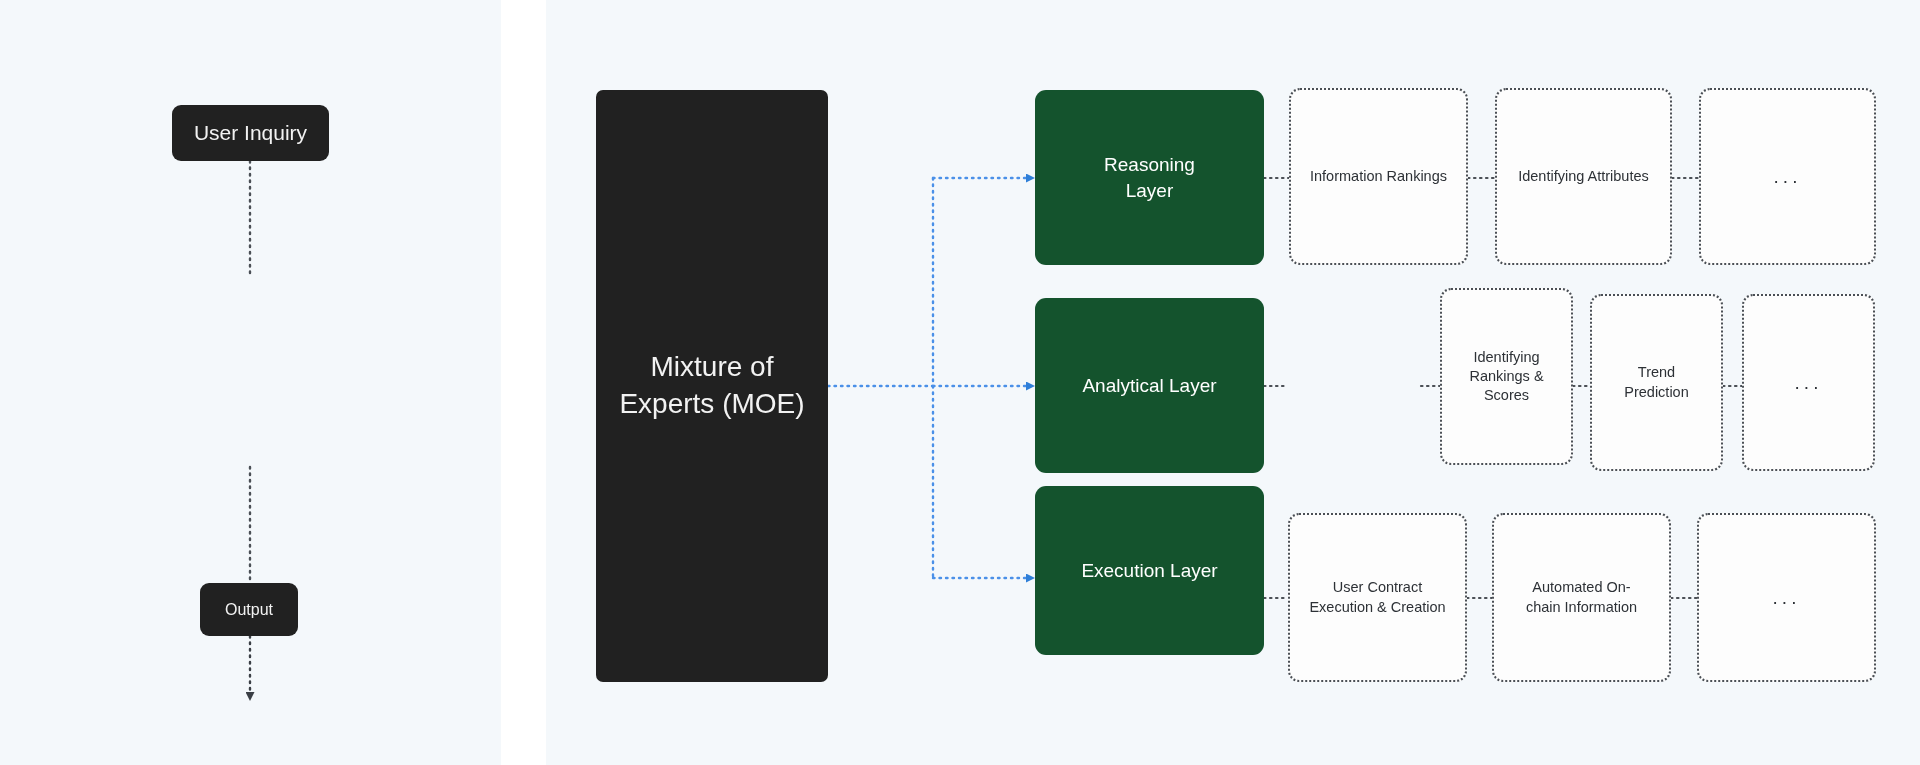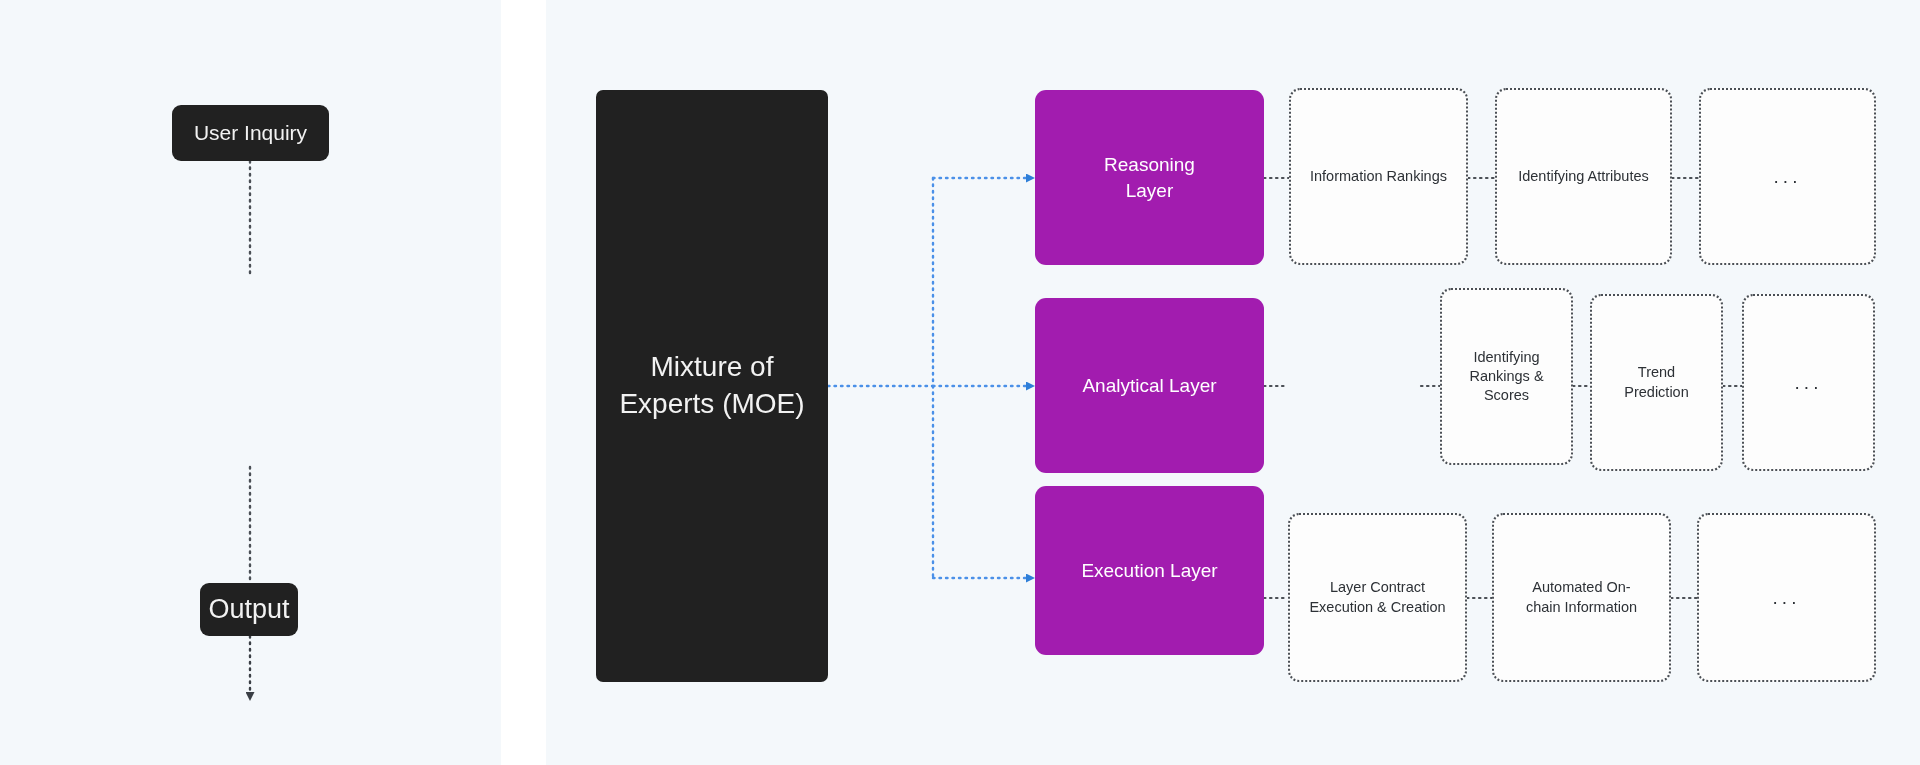--- a/index.html
+++ b/index.html
@@ -37,21 +37,21 @@
     text-align: center;
     line-height: 1.32;
   }
 
   .node-dark {
     background: #212121;
     color: #f2f2f2;
     border-radius: 9px;
   }
   .node-blue {
-    background: #a21caf;
+    background: #14532d;
     color: #ffffff;
     border-radius: 11px;
   }
   .node-card {
     background: #fdfdfd;
     color: #2b2f33;
     border: 2px dotted #4a4f55;
     border-radius: 11px;
   }
 
@@ -63,21 +63,21 @@
     text-align: center;
   }
   #moe-layer {
     left: 101px; top: 278px;
     width: 299px; height: 189px;
     font-size: 20px;
   }
   #output {
     left: 200px; top: 583px;
     width: 98px; height: 53px;
-    font-size: 27px;
+    font-size: 16px;
   }
 
   
   #moe-main {
     left: 596px; top: 90px;
     width: 232px; height: 592px;
     font-size: 28px;
     border-radius: 7px;
   }
 
@@ -223,21 +223,21 @@
   <div class="node node-card card" id="card-r2-c4">
     <span class="ellipsis">...</span>
   </div>
 
   <div class="node node-blue layer-box" id="execution-layer">
     <span>Execution Layer</span>
   </div>
 
   <div class="node node-card card" id="card-r3-c1">
     <span>
-      <span>Layer Contract</span><br>
+      <span>User Contract</span><br>
       <span>Execution &amp; Creation</span>
     </span>
   </div>
   <div class="node node-card card" id="card-r3-c2">
     <span>
       <span>Automated On-</span><br>
       <span>chain Information</span>
     </span>
   </div>
   <div class="node node-card card" id="card-r3-c3">

